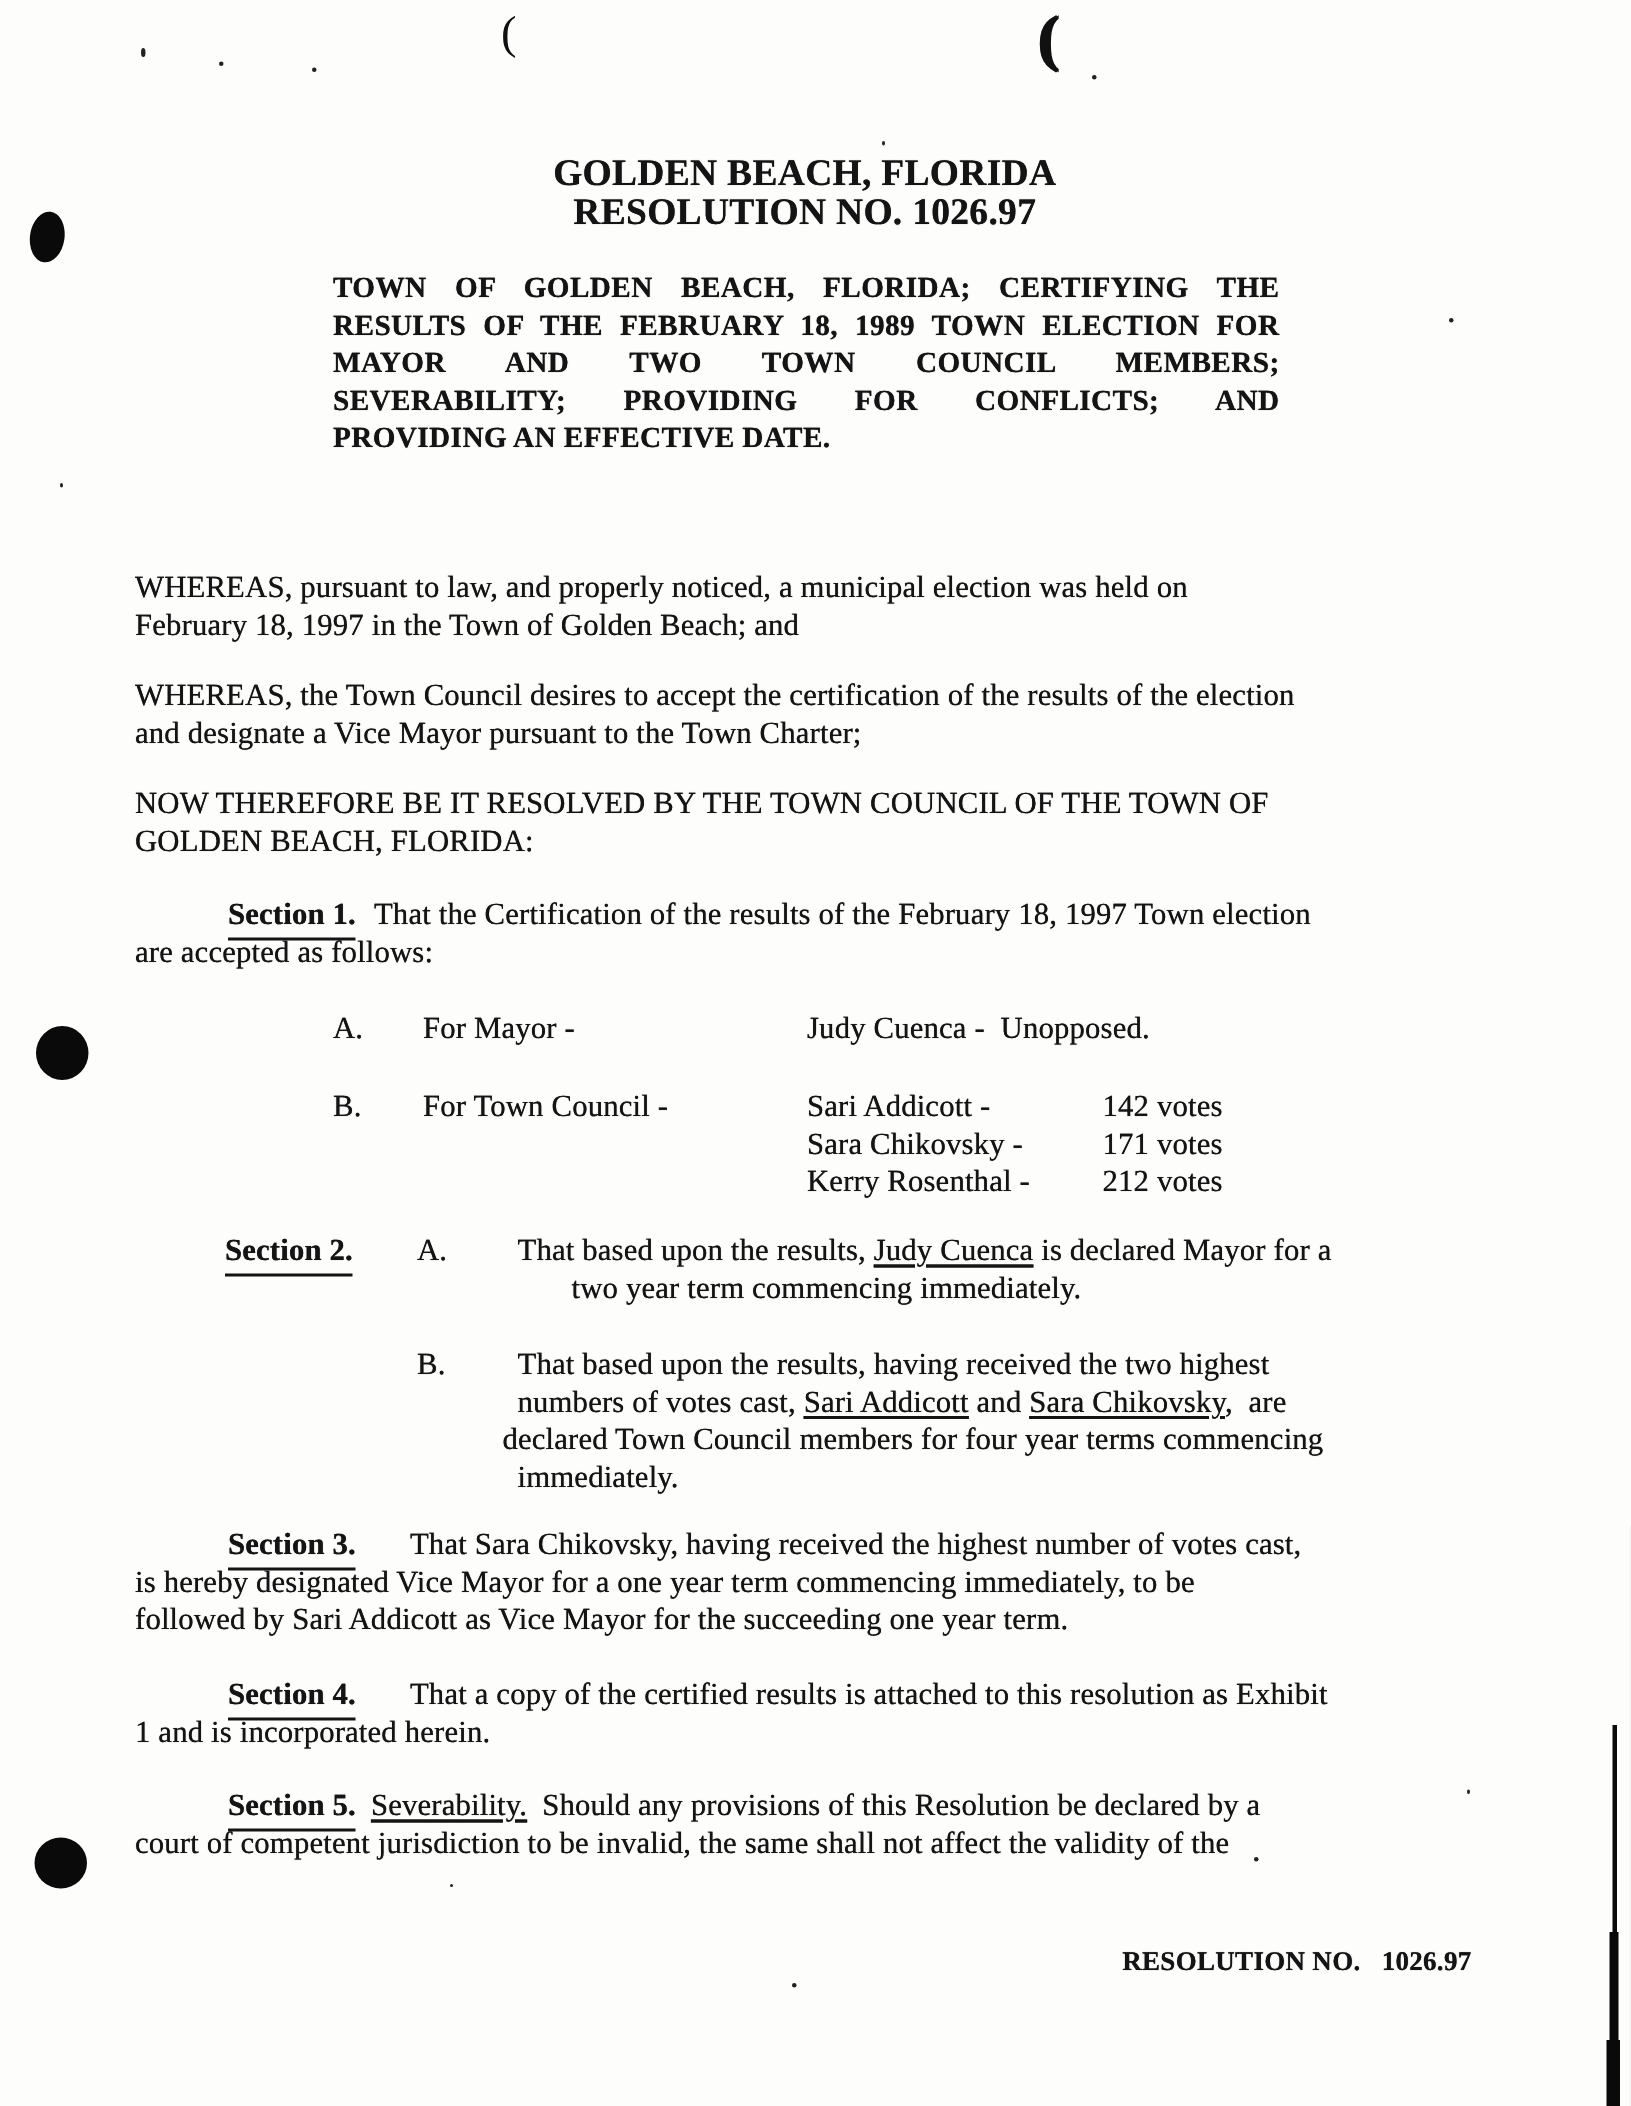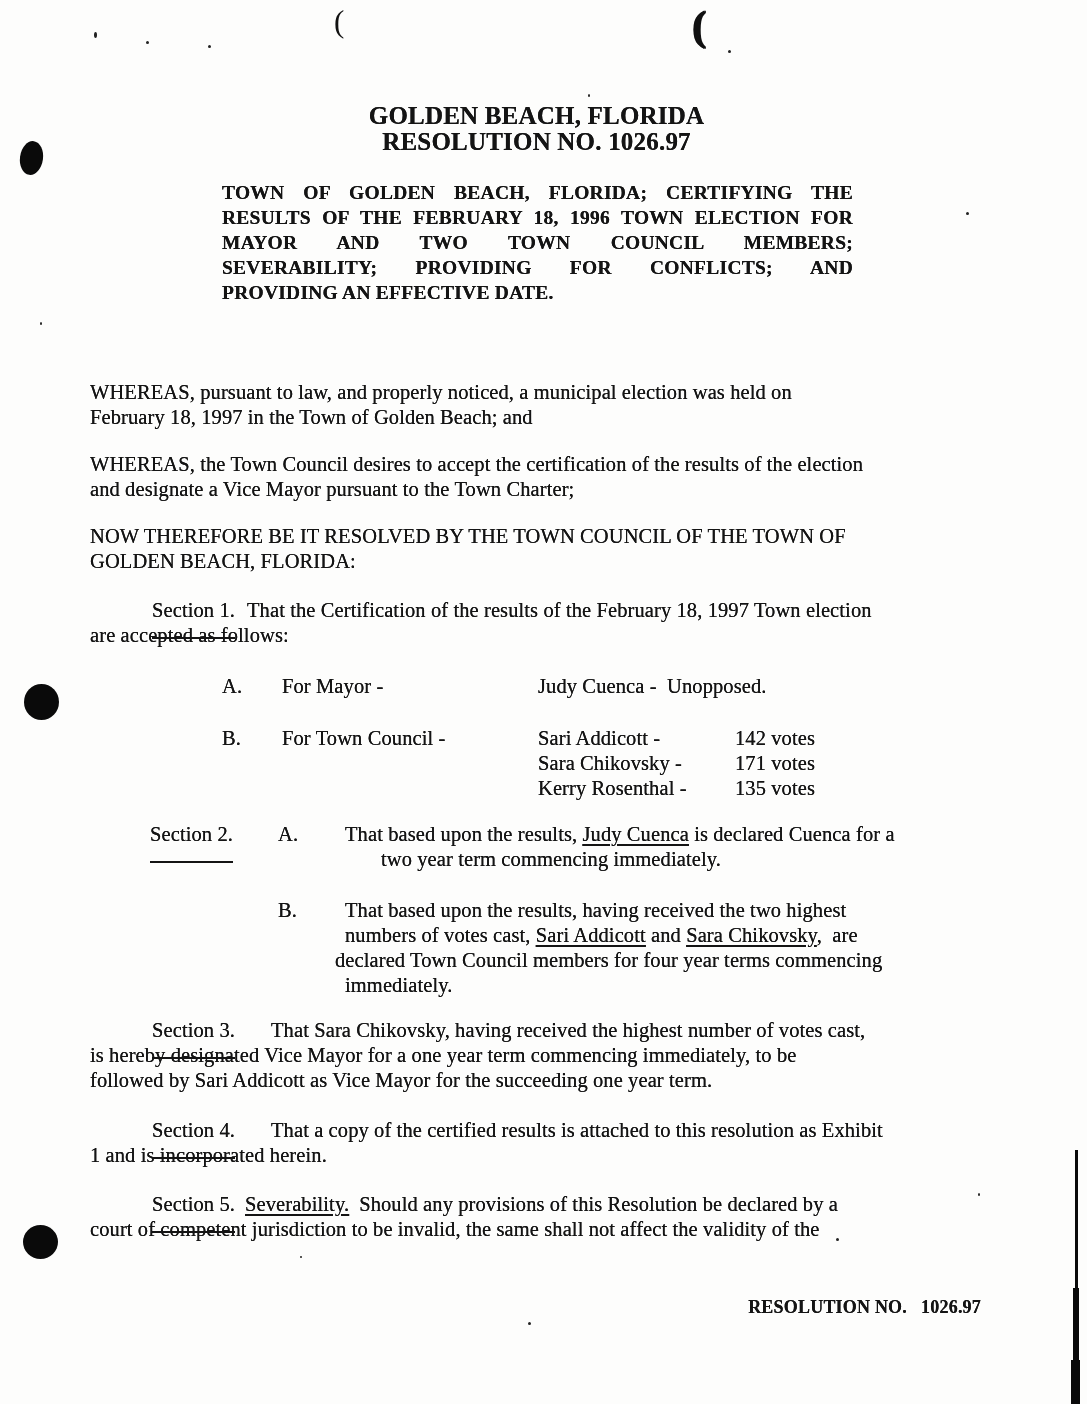--- a/index.html
+++ b/index.html
@@ -34,23 +34,23 @@
   .subject-block { left: 222px; top: 180px; width: 631px; font-weight: bold; }
   .subject-block .jline {
     font-size: 19.5px; line-height: 25px; letter-spacing: 0.25px;
     text-align: justify; text-align-last: justify;
     text-shadow: 0 0 0.5px #1a1a1a;
   }
   .subject-block .jline.last { text-align-last: left; }
   
   .body-block { left: 90px; width: 940px; }
   .seclabel {
-    font-weight: normal;
+    font-weight: bold;
     border-bottom: 2.4px solid #141414;
-    padding-bottom: 16px;
+    padding-bottom: 4px;
   }
   .uname {
     text-decoration: underline;
     text-decoration-thickness: 1.8px;
     text-underline-offset: 3px;
   }
   .indent1 { padding-left: 62px; }
   
   .footer-line {
     right: 106px; top: 1297px;
@@ -91,21 +91,21 @@
   <div class="abs edge-line" style="left:1073px; top:1288px; width:6px; height:80px;"></div>
   <div class="abs edge-line" style="left:1071px; top:1360px; width:9px; height:44px;"></div>
 
   <div class="abs title-block">
     <div class="line" style="white-space:normal;">GOLDEN BEACH, FLORIDA</div>
     <div class="line" style="white-space:normal;">RESOLUTION NO. 1026.97</div>
   </div>
 
   <div class="abs subject-block">
     <div class="jline">TOWN OF GOLDEN BEACH, FLORIDA; CERTIFYING THE</div>
-    <div class="jline">RESULTS OF THE FEBRUARY 18, 1996 TOWN ELECTION FOR</div>
+    <div class="jline">RESULTS OF THE FEBRUARY 18, 1989 TOWN ELECTION FOR</div>
     <div class="jline">MAYOR AND TWO TOWN COUNCIL MEMBERS;</div>
     <div class="jline">SEVERABILITY; PROVIDING FOR CONFLICTS; AND</div>
     <div class="jline last">PROVIDING AN EFFECTIVE DATE.</div>
   </div>
 
   <div class="abs body-block" style="top:380px;">
     <div class="line">WHEREAS, pursuant to law, and properly noticed, a municipal election was held on</div>
     <div class="line">February 18, 1997 in the Town of Golden Beach; and</div>
   </div>
 
@@ -138,29 +138,29 @@
       <span class="pos line" style="left:192px;">For Town Council -</span>
       <span class="pos line" style="left:448px;">Sari Addicott -</span>
       <span class="pos line" style="left:645px;">142 votes</span>
     </div>
     <div class="rel-line">
       <span class="pos line" style="left:448px;">Sara Chikovsky -</span>
       <span class="pos line" style="left:645px;">171 votes</span>
     </div>
     <div class="rel-line">
       <span class="pos line" style="left:448px;">Kerry Rosenthal -</span>
-      <span class="pos line" style="left:645px;">135 votes</span>
+      <span class="pos line" style="left:645px;">212 votes</span>
     </div>
   </div>
 
   <div class="abs body-block" style="top:822px;">
     <div class="rel-line">
       <span class="pos line" style="left:60px;"><span class="seclabel">Section 2.</span></span>
       <span class="pos line" style="left:188px;">A.</span>
-      <span class="pos line" style="left:255px;"><span>That based upon the results, </span><span class="uname">Judy Cuenca</span><span> is declared Cuenca for a</span></span>
+      <span class="pos line" style="left:255px;"><span>That based upon the results, </span><span class="uname">Judy Cuenca</span><span> is declared Mayor for a</span></span>
     </div>
     <div class="rel-line">
       <span class="pos line" style="left:255px;margin-left:36px;">two year term commencing immediately.</span>
     </div>
   </div>
 
   <div class="abs body-block" style="top:898px;">
     <div class="rel-line">
       <span class="pos line" style="left:188px;">B.</span>
       <span class="pos line" style="left:255px;">That based upon the results, having received the two highest</span>

